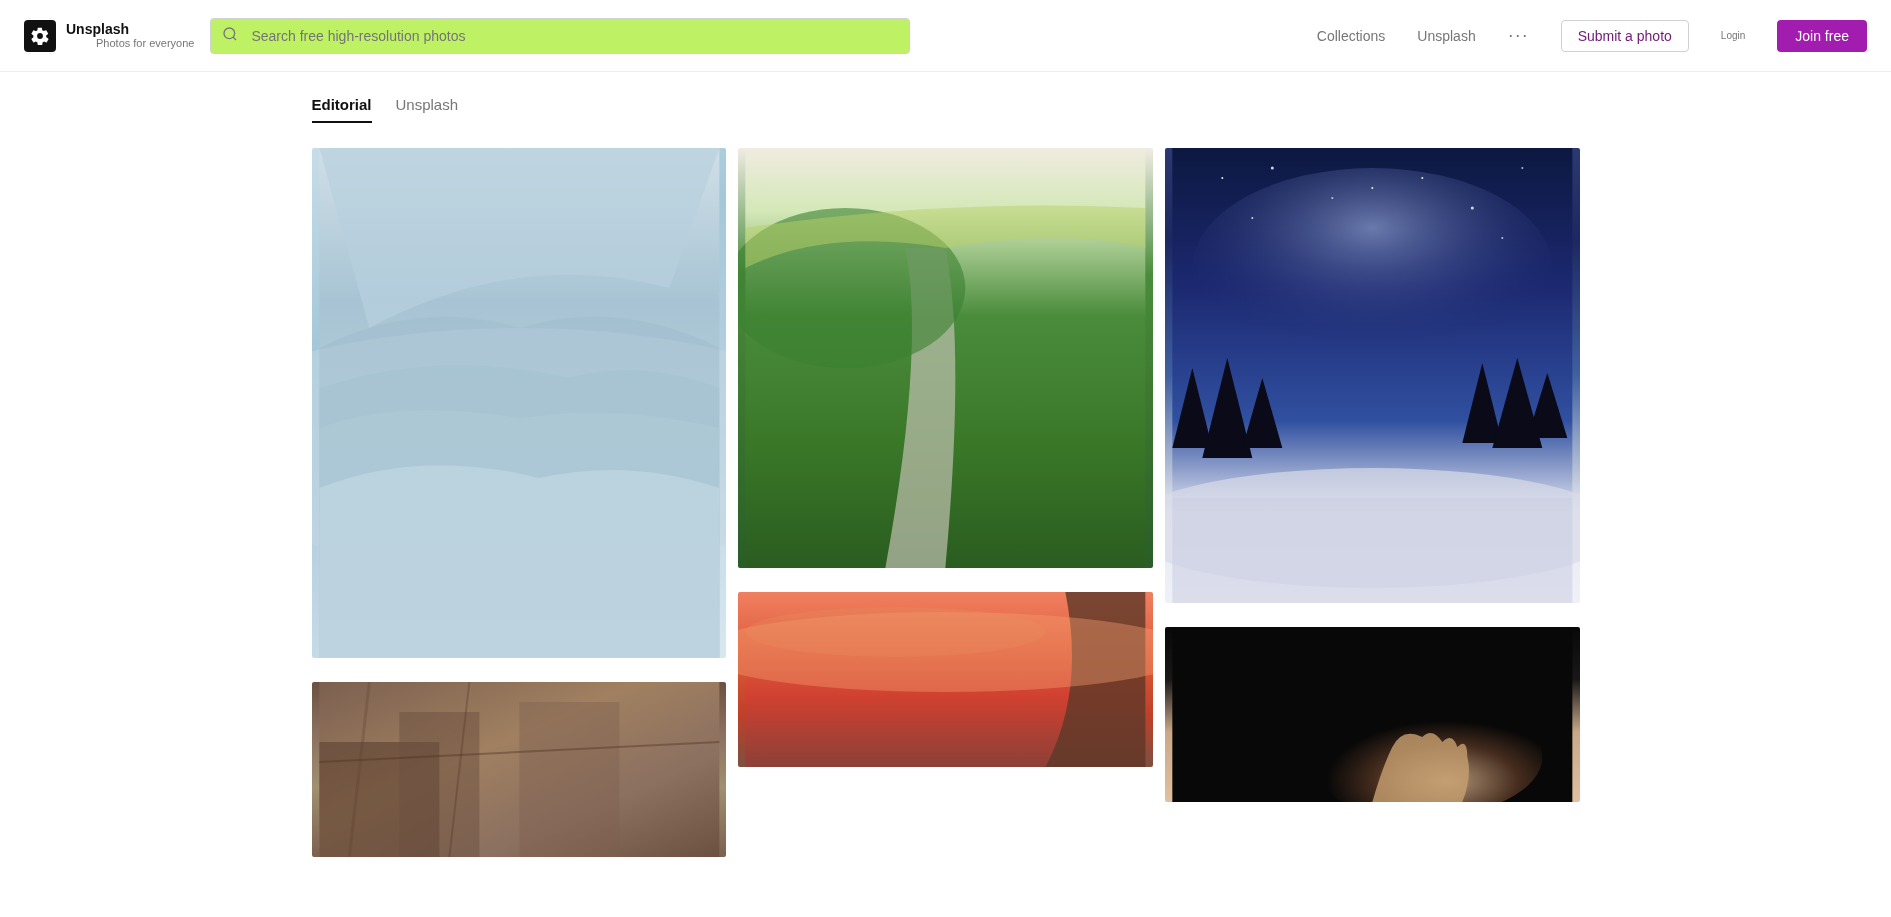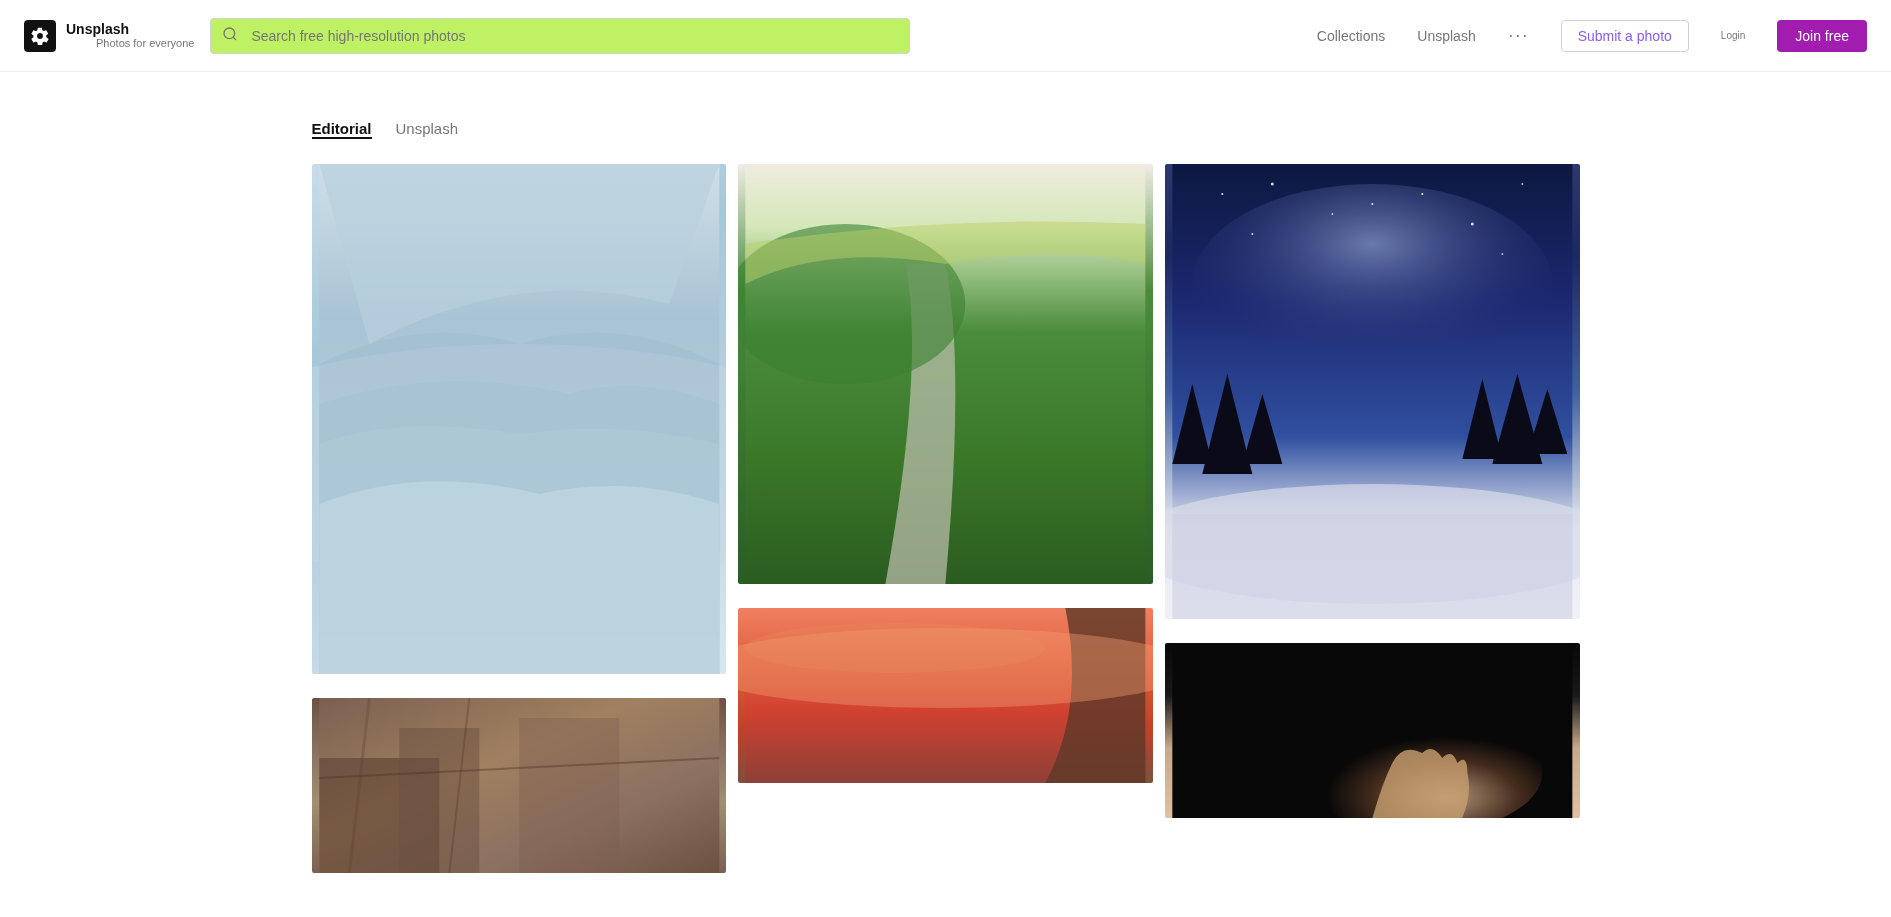--- a/index.html
+++ b/index.html
@@ -94,21 +94,21 @@
       color: #767676;
       cursor: pointer;
       letter-spacing: 1px;
     }
     .btn-submit {
       padding: 7px 16px;
       border: 1px solid #d1d1d1;
       border-radius: 4px;
       background: #fff;
       font-size: 14px;
-      color: #8b5cf6;
+      color: #701a75;
       cursor: pointer;
     }
     .btn-login {
       font-size: 10px;
       color: #767676;
       background: none;
       border: none;
       cursor: pointer;
     }
     .btn-join {
@@ -132,23 +132,23 @@
     
     .tabs {
       display: flex;
       gap: 24px;
       margin-bottom: 24px;
       border-bottom: 1px solid transparent;
     }
     .tab {
       font-size: 15px;
       cursor: pointer;
+      padding-bottom: 8px;
       border-bottom: 2px solid transparent;
       color: #767676;
-      margin-top: 24px;
     }
     .tab.active {
       color: #111;
       border-bottom: 2px solid #111;
       font-weight: 600;
     }
 
     
     .photo-grid {
       column-count: 3;

